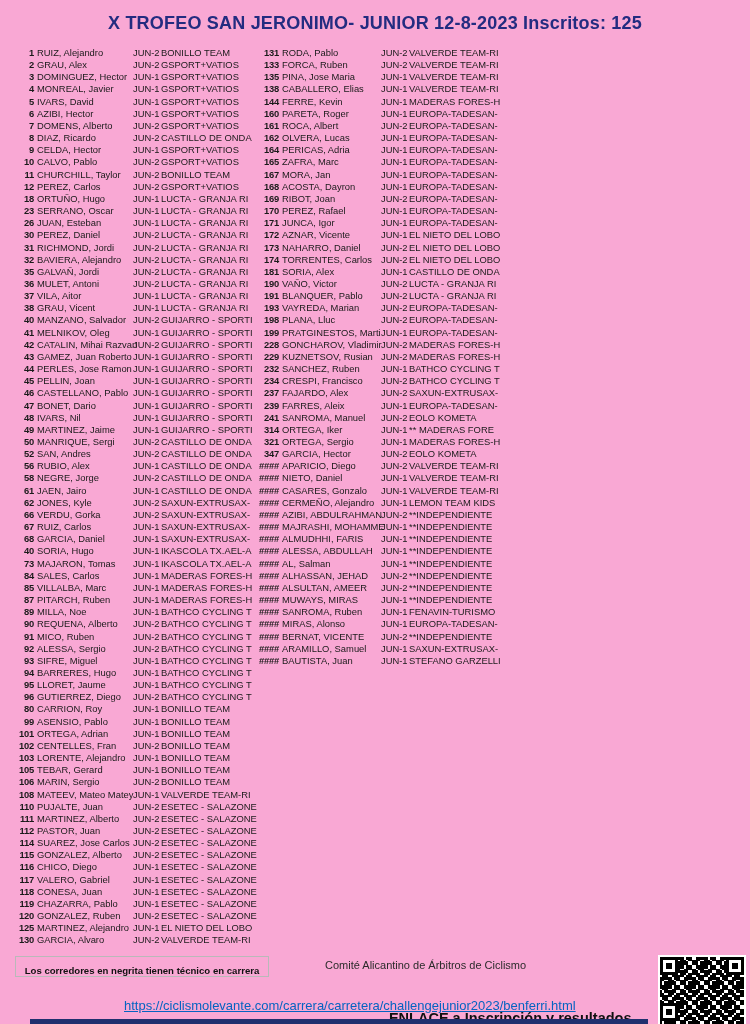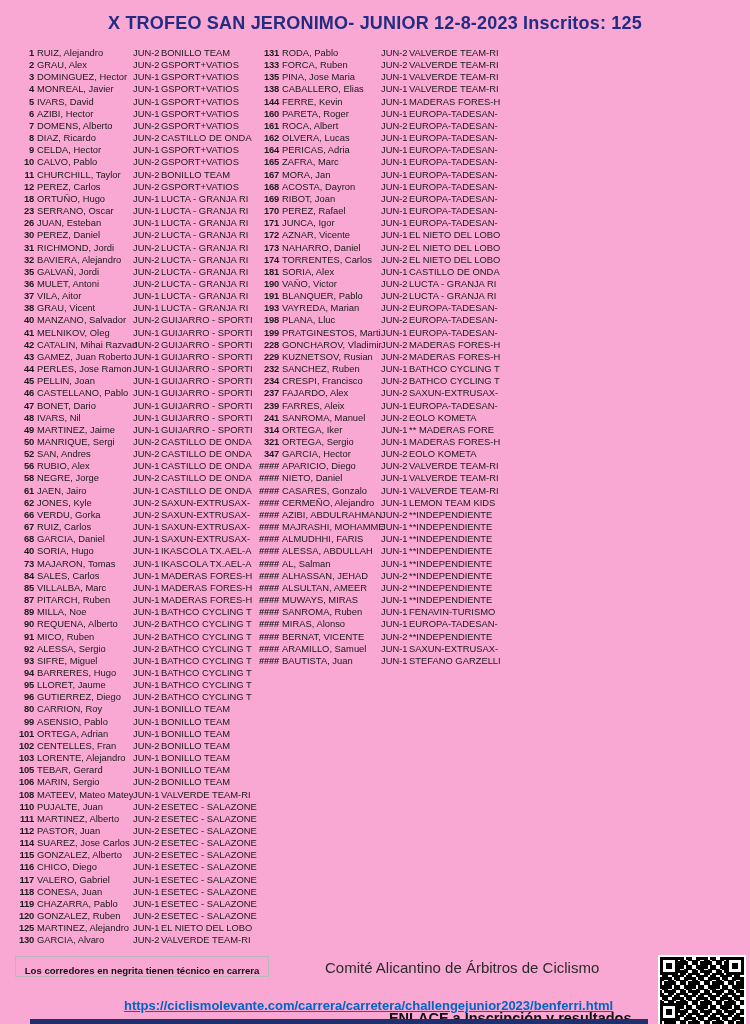--- a/index.html
+++ b/index.html
@@ -15,23 +15,23 @@
   .col-left .num{width:19px;}
   .col-right .num{width:22px;}
   .name{flex:none;margin-left:3px;}
   .col-left .name{width:96px;}
   .col-right .name{width:99px;}
   .cat{flex:none;width:28px;}
   .team{flex:none;}
   .legend-box{position:absolute;left:15px;top:956px;width:252px;height:19px;
               border:1.5px solid #b9b9b9;display:flex;align-items:flex-end;justify-content:center;
               font-size:9.6px;font-weight:700;color:#111;white-space:nowrap;}
-  .committee{position:absolute;left:325px;top:959px;font-size:15px;color:#2b2b2b;white-space:nowrap;}
+  .committee{position:absolute;left:325px;top:959px;font-size:11px;color:#2b2b2b;white-space:nowrap;}
   .enlace{position:absolute;right:104px;top:977px;font-size:14.5px;font-weight:700;color:#101010;white-space:nowrap;margin-top:33px;}
-  .url{position:absolute;left:124px;top:998px;font-size:13px;font-weight:700;color:#0563c1;
+  .url{position:absolute;left:124px;top:998px;font-size:13px;font-weight:400;color:#0563c1;
        text-decoration:underline;white-space:nowrap;}
   .qr{position:absolute;right:4px;top:955px;width:88px;height:69px;overflow:hidden;background:#fff;}
   .qr-inner{position:absolute;left:2px;top:2px;width:84px;height:84px;
     background-image:
       repeating-conic-gradient(#000 0% 25%, transparent 0% 50%),
       repeating-conic-gradient(#000 0% 25%, #fff 0% 50%);
     background-position:0 0,2px 3px;
     background-size:8px 8px,12px 10px;}
   .finder{position:absolute;width:18px;height:18px;border:3px solid #000;background:#fff;box-sizing:border-box;}
   .finder::after{content:"";position:absolute;left:3px;top:3px;width:6px;height:6px;background:#000;}

